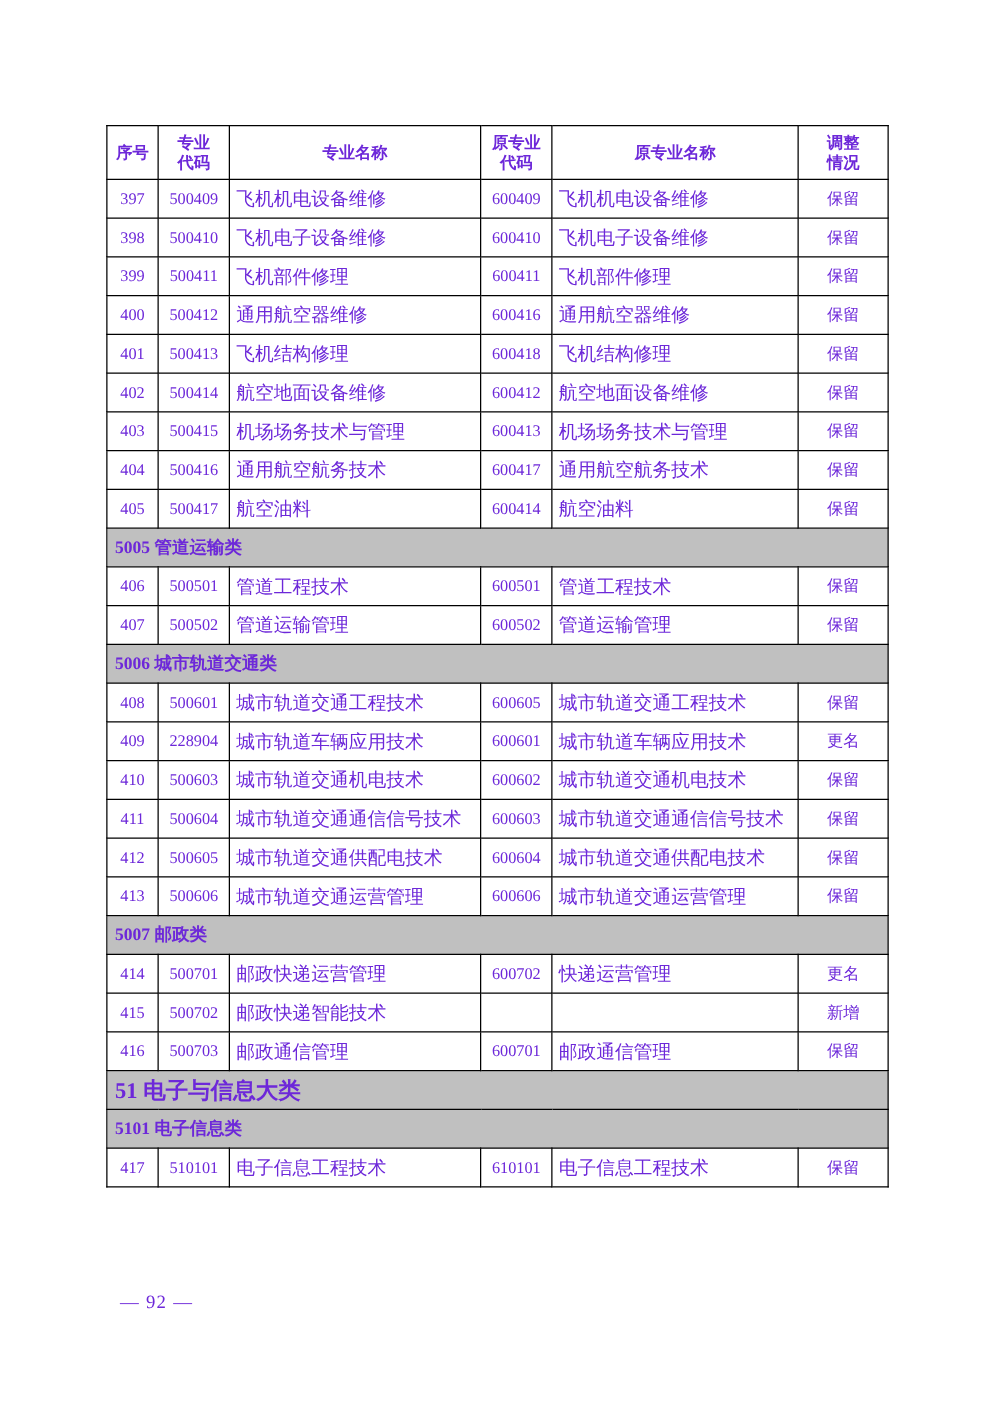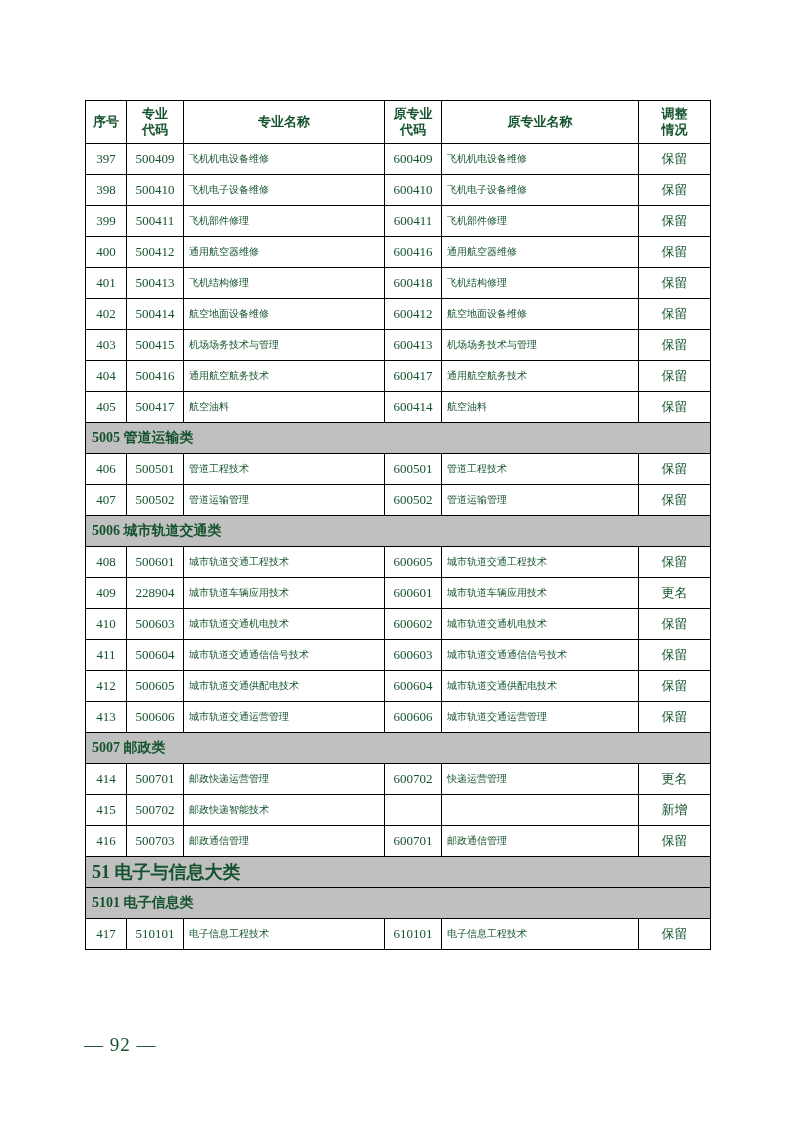--- a/index.html
+++ b/index.html
@@ -6,21 +6,21 @@
     margin: 0;
     padding: 0;
     background: #ffffff;
   }
   .sheet {
     position: relative;
     width: 793px;
     height: 1122px;
     background: #ffffff;
     font-family: "Liberation Serif", serif;
-    color: #14532d;
+    color: #6d28d9;
     overflow: hidden;
   }
   table.major-table {
     position: absolute;
     left: 85px;
     top: 100px;
     width: 625px;
     border-collapse: collapse;
     table-layout: fixed;
   }
@@ -37,40 +37,40 @@
     text-align: center;
     height: 38px;
     white-space: pre-line;
     line-height: 1.25;
   }
   .major-table tbody tr {
     height: 31px;
   }
   td.c-seq   { text-align: center; margin-top: 43px; }
   td.c-code  { text-align: center; }
-  td.c-name  { text-align: left; font-size: 10px; }
+  td.c-name  { text-align: left; font-size: 15px; }
   td.c-status{ text-align: center; }
   td.section {
     background: #c0c0c0;
     font-weight: bold;
     text-align: left;
     font-size: 14px;
     padding-left: 6px;
   }
   tr.section-row { height: 29px; padding-left: 28px; }
   tr.section-row-large { height: 42px; }
   td.section.large {
     font-size: 18px;
     margin-top: 19px;
   }
   .page-footer {
     position: absolute;
-    left: 84px;
+    left: 96px;
     top: 1034px;
-    font-size: 19px;
+    font-size: 15px;
     letter-spacing: 1px;
   }
 </style>
 </head>
 <body>
 
 <div class="sheet">
 
   <table class="major-table">
     <colgroup>

